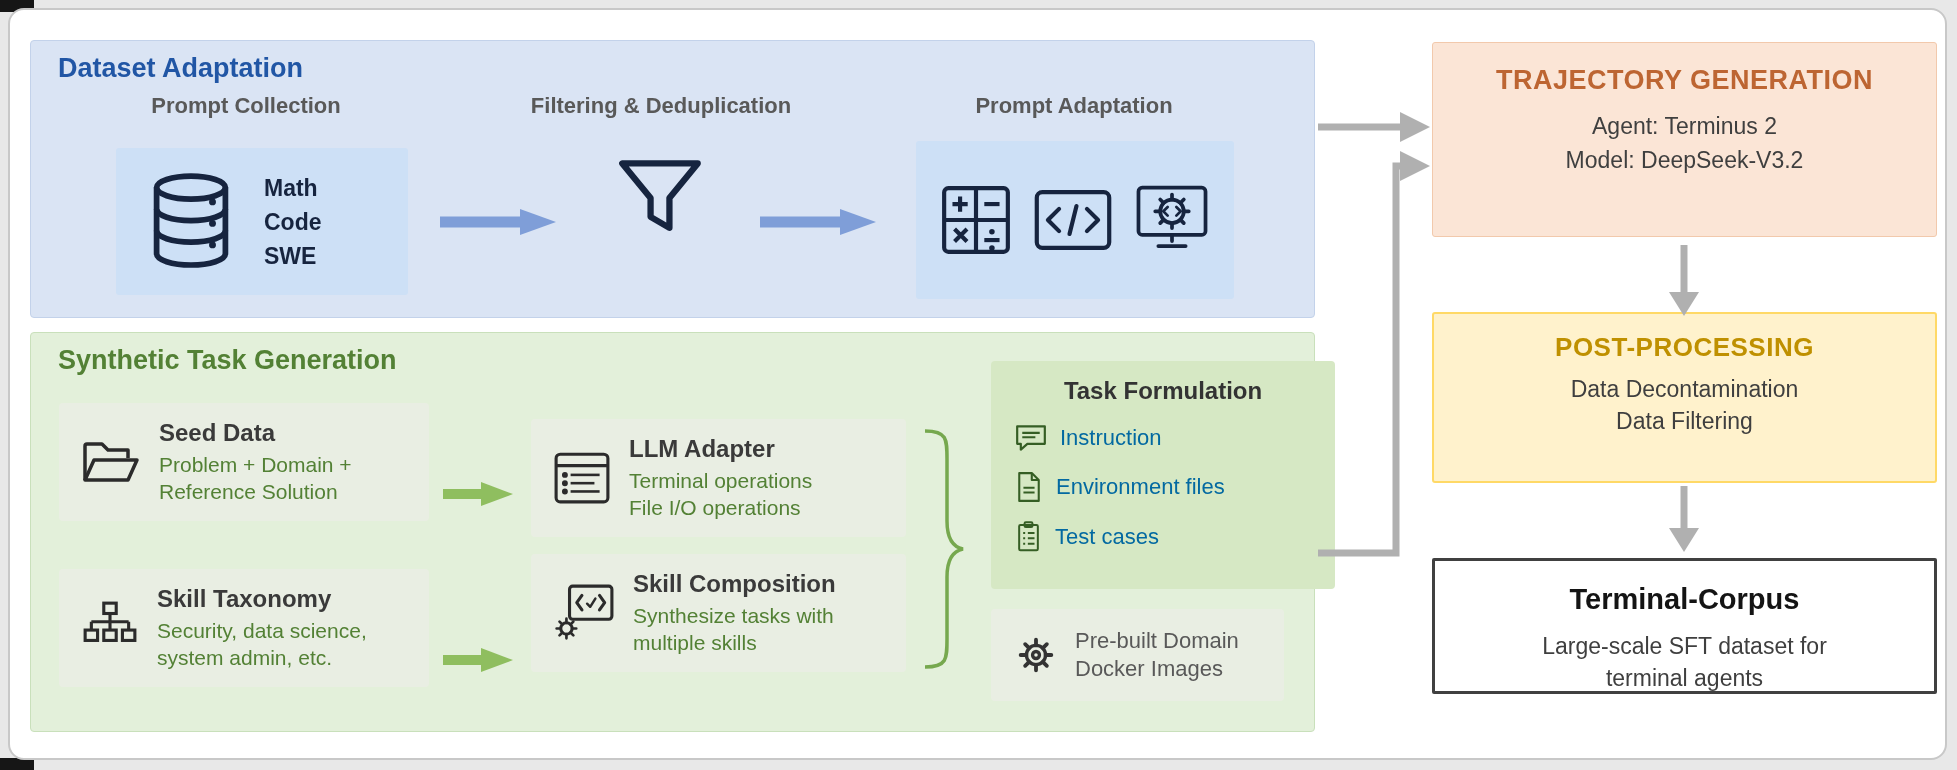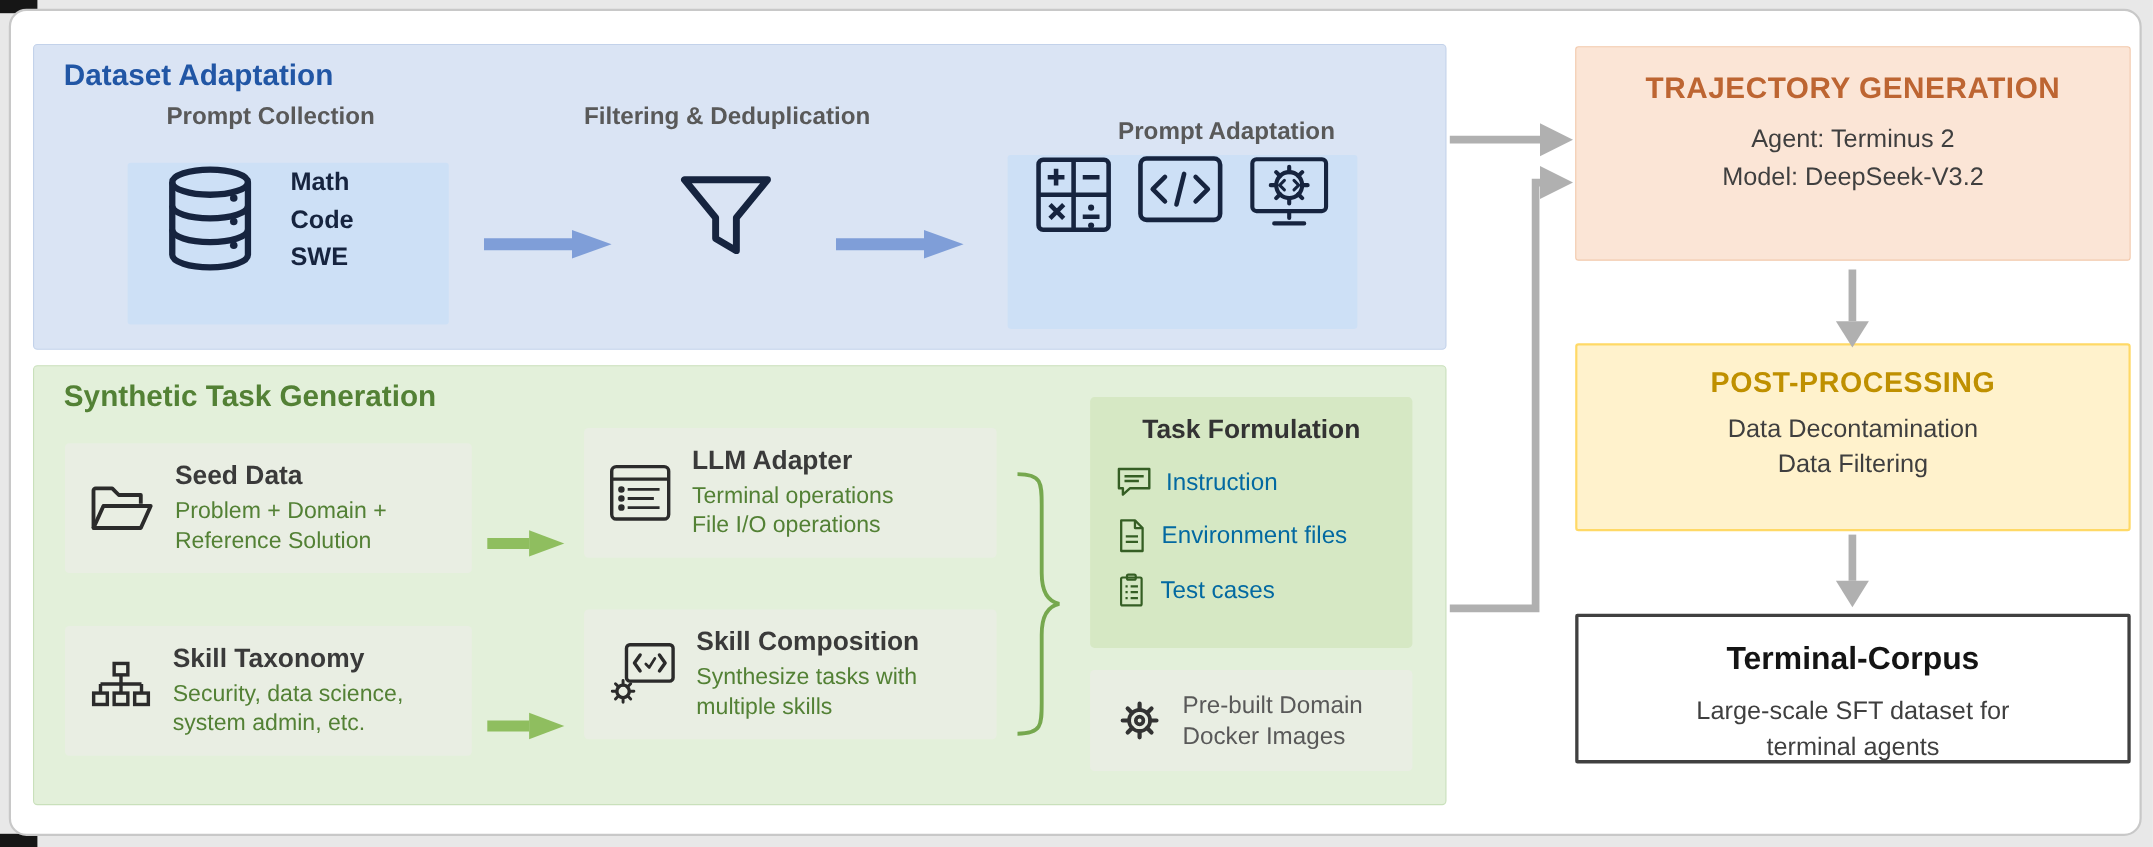--- a/index.html
+++ b/index.html
@@ -7,21 +7,21 @@
   .canvas{position:relative;width:1957px;height:770px;background:#e8e8e8;overflow:hidden;}
   .abs{position:absolute;}
   .corner{position:absolute;background:#161616;width:34px;height:12px;}
   .frame{position:absolute;left:8px;top:8px;width:1939px;height:752px;background:#ffffff;
          border:2px solid #c8c8c8;border-radius:16px;box-sizing:border-box;}
 
   
   .panel-blue{position:absolute;background:#dae4f4;border:1px solid #c3d2ea;border-radius:4px;box-sizing:border-box;}
   .title-blue{margin:0;font-size:27px;font-weight:bold;color:#2156a5;}
   .col-label{position:absolute;text-align:center;font-size:22px;font-weight:bold;color:#595959;}
-  .blue-box{position:absolute;background:#cde0f6;border-radius:3px;display:flex;align-items:flex-start;box-sizing:border-box;}
+  .blue-box{position:absolute;background:#cde0f6;border-radius:3px;display:flex;align-items:center;box-sizing:border-box;}
   .db-lines{font-size:23px;font-weight:bold;color:#16243f;line-height:34px;}
 
   
   .panel-green{position:absolute;background:#e3f0da;border:1px solid #c9e0bb;border-radius:4px;box-sizing:border-box;}
   .title-green{margin:0;font-size:27px;font-weight:bold;color:#538135;}
   .card{position:absolute;background:#e9eee3;border-radius:4px;display:flex;align-items:center;gap:18px;
         padding-left:22px;box-sizing:border-box;}
   .card-title{font-size:24px;font-weight:bold;color:#3a3a3a;margin-bottom:4px;}
   .card-body{font-size:21px;color:#538135;line-height:27px;}
   .taskbox{position:absolute;background:#d6e8c4;border-radius:4px;box-sizing:border-box;}
@@ -90,21 +90,21 @@
 
     <svg class="abs icon" style="left:585px;top:112px;" width="88" height="90" viewBox="0 0 56 56">
       <path d="M4 6 H52 L34 28 V47 L22 40 V28 Z" fill="none" stroke="#16243f" stroke-width="4" stroke-linejoin="round"></path>
     </svg>
 
     <svg class="abs" style="left:727px;top:166px;" width="120" height="30">
       <path d="M2 15 H82" stroke="#7f9ed8" stroke-width="11" fill="none"></path>
       <polygon points="82,2 118,15 82,28" fill="#7f9ed8"></polygon>
     </svg>
 
-    <div class="col-label" style="left:925px;top:52px;width:318px;margin-top:13px;">Prompt Adaptation</div>
+    <div class="col-label" style="left:884px;top:52px;width:318px;">Prompt Adaptation</div>
 
     <div class="blue-box" style="left:885px;top:100px;width:318px;height:158px;justify-content:center;gap:22px;">
       <svg class="icon" width="72" height="72" viewBox="0 0 52 52">
         <g fill="none" stroke="#16243f" stroke-width="3">
           <rect x="3" y="3" width="46" height="46" rx="3"></rect>
           <path d="M26 3 V49 M3 26 H49"></path>
           <path d="M14.5 9 V20 M9 14.5 H20"></path>
           <path d="M32 14.5 H43"></path>
           <path d="M10.5 32.5 l9 9 M19.5 32.5 l-9 9"></path>
           <path d="M32 40.5 H43"></path>
@@ -174,21 +174,21 @@
 
     <svg class="abs" style="left:410px;top:147px;" width="74" height="28">
       <path d="M2 14 H40" stroke="#8fbe5f" stroke-width="10" fill="none"></path>
       <polygon points="40,2 72,14 40,26" fill="#8fbe5f"></polygon>
     </svg>
     <svg class="abs" style="left:410px;top:313px;" width="74" height="28">
       <path d="M2 14 H40" stroke="#8fbe5f" stroke-width="10" fill="none"></path>
       <polygon points="40,2 72,14 40,26" fill="#8fbe5f"></polygon>
     </svg>
 
-    <div class="card" style="left:500px;top:56px;width:375px;height:118px;">
+    <div class="card" style="left:500px;top:86px;width:375px;height:118px;">
       <svg class="icon" width="58" height="56" viewBox="0 0 56 52">
         <g fill="none" stroke="#2b2b2b" stroke-width="3">
           <rect x="3" y="3" width="50" height="46" rx="4"></rect>
           <path d="M3 14 H53"></path>
         </g>
         <g stroke="#2b2b2b" stroke-width="2.5" fill="#2b2b2b">
           <circle cx="11.5" cy="23" r="1.6"></circle>
             <path d="M17 23 H45" fill="none"></path>
           <circle cx="11.5" cy="31" r="1.6"></circle>
             <path d="M17 31 H40" fill="none"></path>
@@ -222,21 +222,21 @@
           <div>Synthesize tasks with</div>
           <div>multiple skills</div>
         </div>
       </div>
     </div>
 
     <svg class="abs" style="left:888px;top:96px;" width="46" height="240" viewBox="0 0 46 240">
       <path d="M6 2 C28 2 28 10 28 30 L28 92 C28 110 34 118 44 120 C34 122 28 130 28 148 L28 210 C28 230 28 238 6 238" fill="none" stroke="#76a84e" stroke-width="3.5"></path>
     </svg>
 
-    <div class="taskbox" style="left:960px;top:28px;width:293px;height:228px;">
+    <div class="taskbox" style="left:960px;top:28px;width:344px;height:228px;">
       <h3>Task Formulation</h3>
       <div class="task-row">
         <svg class="icon" width="32" height="30" viewBox="0 0 44 40">
           <g fill="none" stroke="#355e24" stroke-width="3" stroke-linejoin="round">
             <path d="M3 4 H41 V28 H17 L8 36 V28 H3 Z"></path>
             <path d="M10 13 H34 M10 19 H28"></path>
           </g>
         </svg>
         <span>Instruction</span>
       </div>

